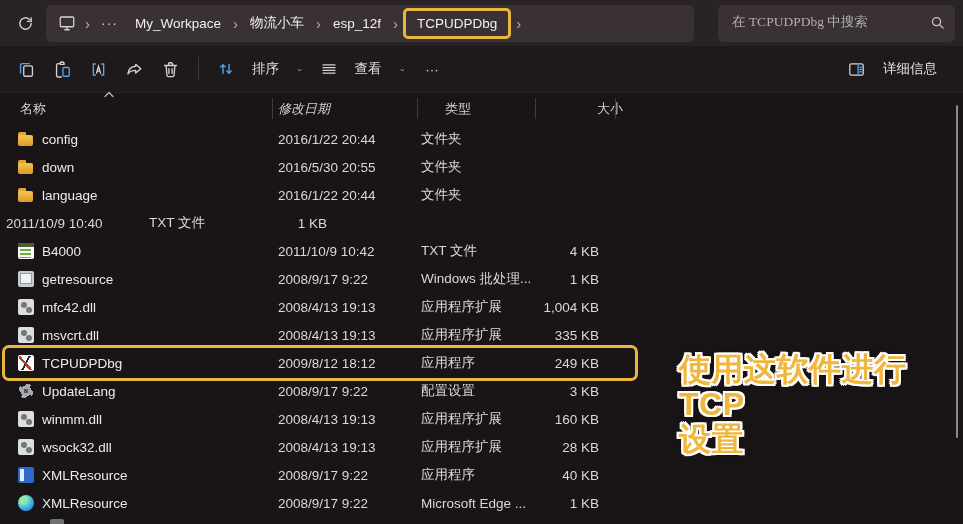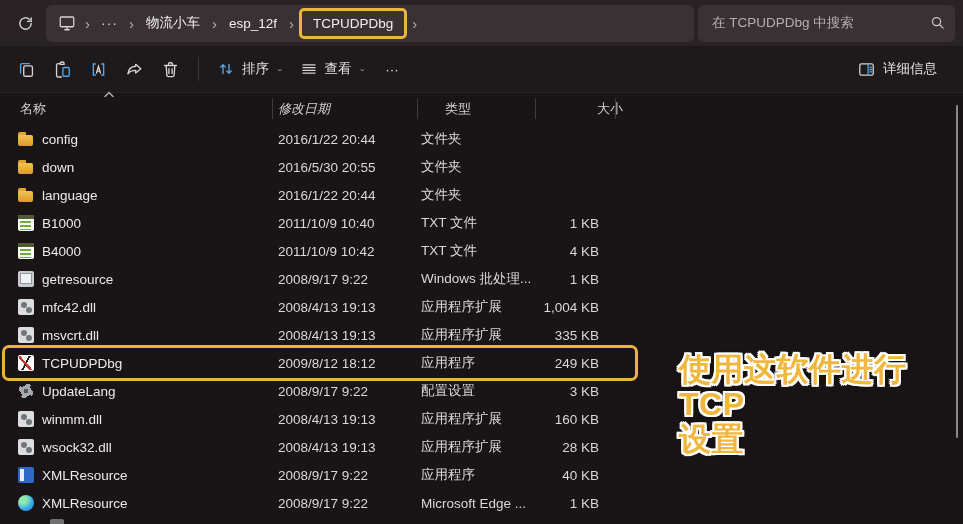--- a/index.html
+++ b/index.html
@@ -9,27 +9,27 @@
 
   
   .topbar { position:absolute; top:0; left:0; right:0; height:46px; background:#2a2325; display:flex; align-items:center; padding:0 8px; }
   .iconbtn { display:flex; align-items:center; justify-content:center; border:none; background:transparent; color:#d6d2d3; cursor:pointer; }
   .refresh-btn { width:30px; height:30px; margin-left:2px; }
   .crumb-pill { height:37px; flex:0 0 648px; margin-left:6px; background:#393133; border-radius:6px; display:flex; align-items:center; padding:0 6px; overflow:hidden; }
   .crumb { font-size:13.5px; color:#f0eeee; padding:5px 9px; border-radius:4px; cursor:pointer; white-space:nowrap; }
   .crumb-sep { color:#b5b1b2; font-size:15px; padding:0 3px; line-height:1; }
   .crumb-more { color:#d6d2d3; font-size:14px; letter-spacing:1px; padding:0 8px; cursor:pointer; }
   .crumb.gold-box { border:3px solid #e9b53d; border-radius:5px; padding:5px 11px; margin:0 2px; }
-  .search-pill { height:37px; flex:1; margin-left:4px; background:#393133; border-radius:6px; display:flex; align-items:center; padding:0 10px 2px 14px; }
+  .search-pill { height:37px; flex:1; margin-left:24px; background:#393133; border-radius:6px; display:flex; align-items:center; padding:0 10px 2px 14px;font-family:Liberation Serif, serif; }
   .search-input { flex:1; background:transparent; border:none; outline:none; color:#e8e6e6; font-size:13.5px; font-family:inherit; }
   .search-input::placeholder { color:#b3aeb0; opacity:1; }
 
   
   .commandbar { position:absolute; top:46px; left:0; right:0; height:47px; background:#1e191a; display:flex; align-items:center; padding:0 8px; border-bottom:1px solid #262122; }
-  .cmdbtn { height:34px; min-width:36px; padding:0 8px; border-radius:5px; display:flex; align-items:center; justify-content:center; gap:7px; background:transparent; border:none; color:#e4e1e2; font-size:13.5px; font-family:inherit; cursor:pointer; }
+  .cmdbtn { height:34px; min-width:36px; padding:0 8px; border-radius:5px; display:flex; align-items:center; justify-content:center; gap:17px; background:transparent; border:none; color:#e4e1e2; font-size:13.5px; font-family:inherit; cursor:pointer; }
   .cmd-divider { width:1px; height:24px; background:#3c3738; margin:0 10px; }
   .chev-down { font-size:9px; color:#b5b1b2; transform:scaleY(0.8); }
   .details-btn { margin-left:auto; margin-right:10px; }
 
   
   .main { position:absolute; top:94px; left:0; right:0; bottom:0; }
   .lv-header { position:relative; display:flex; height:29px; align-items:center; color:#d4d1d2; font-size:13px; }
   .hsep { position:absolute; top:4px; width:1px; height:21px; background:#403b3c; }
   .hcell { cursor:pointer; }
   .h-name { width:272px; padding-left:20px; }
@@ -91,20 +91,21 @@
 
     <div class="crumb-pill">
       <span class="iconbtn" style="width:30px">
         <svg width="18" height="18" viewBox="0 0 24 24" fill="none" stroke="#d6d2d3" stroke-width="1.7" stroke-linecap="round">
           <rect x="3" y="4" width="18" height="13" rx="1.5"></rect>
             <path d="M9 21h6M12 17.5V21"></path>
         </svg>
       </span>
       <span class="crumb-sep">›</span>
       <span class="crumb-more">···</span>
+      <span class="crumb">My_Workpace</span>
       <span class="crumb-sep">›</span>
       <span class="crumb">物流小车</span>
       <span class="crumb-sep">›</span>
       <span class="crumb">esp_12f</span>
       <span class="crumb-sep">›</span>
       <span class="crumb gold-box">TCPUDPDbg</span>
       <span class="crumb-sep">›</span>
     </div>
 
     <div class="search-pill">
@@ -232,24 +233,20 @@
         <div class="row">
           <span class="cell c-name">
             <span class="icon16 ic-folder"></span>
             <span>language</span>
           </span>
           <span class="cell c-date">2016/1/22 20:44</span>
           <span class="cell c-type">文件夹</span>
           <span class="cell c-size"></span>
         </div>
         <div class="row">
-          <span class="cell c-name">
-            <span class="icon16 ic-txt"></span>
-            <span>B1000</span>
-          </span>
           <span class="cell c-date">2011/10/9 10:40</span>
           <span class="cell c-type">TXT 文件</span>
           <span class="cell c-size">1 KB</span>
         </div>
         <div class="row">
           <span class="cell c-name">
             <span class="icon16 ic-txt"></span>
             <span>B4000</span>
           </span>
           <span class="cell c-date">2011/10/9 10:42</span>

